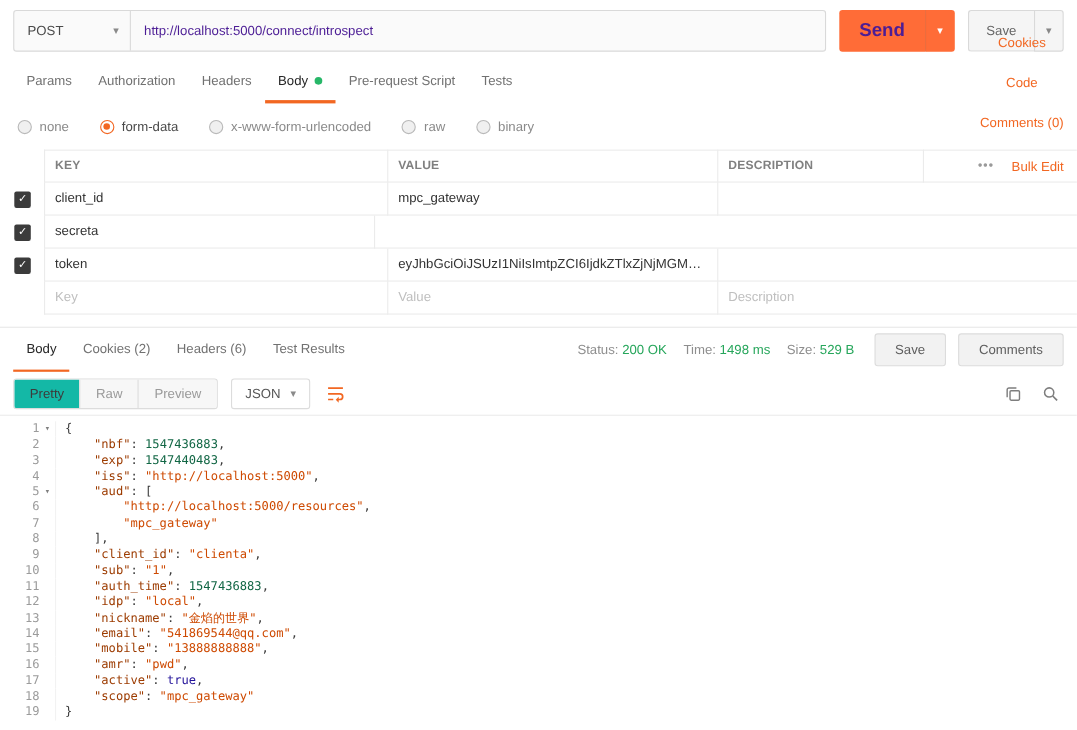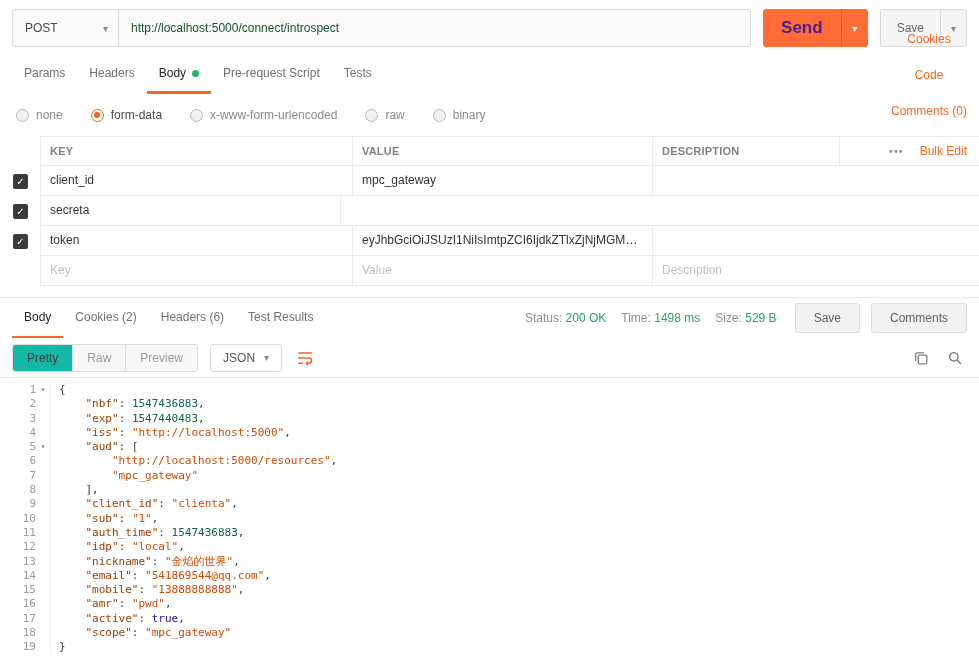--- a/index.html
+++ b/index.html
@@ -9,21 +9,21 @@
     font-size:12px; color:#333; background:#fff;
   }
   button { font-family:inherit; }
 
   
   .request-bar { display:flex; align-items:center; padding:9px 12px; }
   .url-group { display:flex; flex:1; height:38px; border:1px solid #D9D9D9; border-radius:3px; background:#FAFAFA; }
   .method-select { width:106px; display:flex; align-items:center; justify-content:space-between;
     padding:0 10px 0 12px; border-right:1px solid #D9D9D9; cursor:pointer; color:#4A4A4A; }
   .chev { color:#8A8A8A; font-size:10px; }
-  .url-input { flex:1; border:none; outline:none; background:transparent; padding:0 12px; font-size:12px; color:#14532d; font-family:inherit; }
+  .url-input { flex:1; border:none; outline:none; background:transparent; padding:0 12px; font-size:12px; color:#4c1d95; font-family:inherit; }
   .split-btn { display:flex; margin-left:12px; }
   .send-main { height:38px; padding:0 18px; background:#FF6C37; color:#4c1d95; border:none;
     font-size:17px; font-weight:bold; border-radius:3px 0 0 3px; cursor:pointer; }
   .send-arrow { height:38px; width:27px; background:#FF6C37; border:none; border-left:1px solid #E55A26;
     border-radius:0 3px 3px 0; color:#fff; cursor:pointer; font-size:10px; }
   .save-main { height:38px; padding:0 16px; background:#F5F5F5; border:1px solid #D9D9D9; border-right:none;
     color:#666; font-size:12px; border-radius:3px 0 0 3px; cursor:pointer; }
   .save-arrow { height:38px; width:27px; background:#F5F5F5; border:1px solid #D9D9D9;
     border-radius:0 3px 3px 0; color:#888; cursor:pointer; font-size:10px; }
 
@@ -116,20 +116,21 @@
       <button class="send-arrow"><span>▾</span></button>
     </div>
     <div class="split-btn">
       <button class="save-main">Save</button>
       <button class="save-arrow"><span>▾</span></button>
     </div>
   </div>
 
   <div class="req-tabs">
     <div class="req-tab"><span>Params</span></div>
+    <div class="req-tab"><span>Authorization</span></div>
     <div class="req-tab"><span>Headers</span></div>
     <div class="req-tab active"><span>Body</span><span class="dot"></span></div>
     <div class="req-tab"><span>Pre-request Script</span></div>
     <div class="req-tab"><span>Tests</span></div>
     <div class="req-links">
       <span class="req-link">Cookies</span>
       <span class="req-link">Code</span>
       <span class="req-link">Comments (0)</span>
     </div>
   </div>

